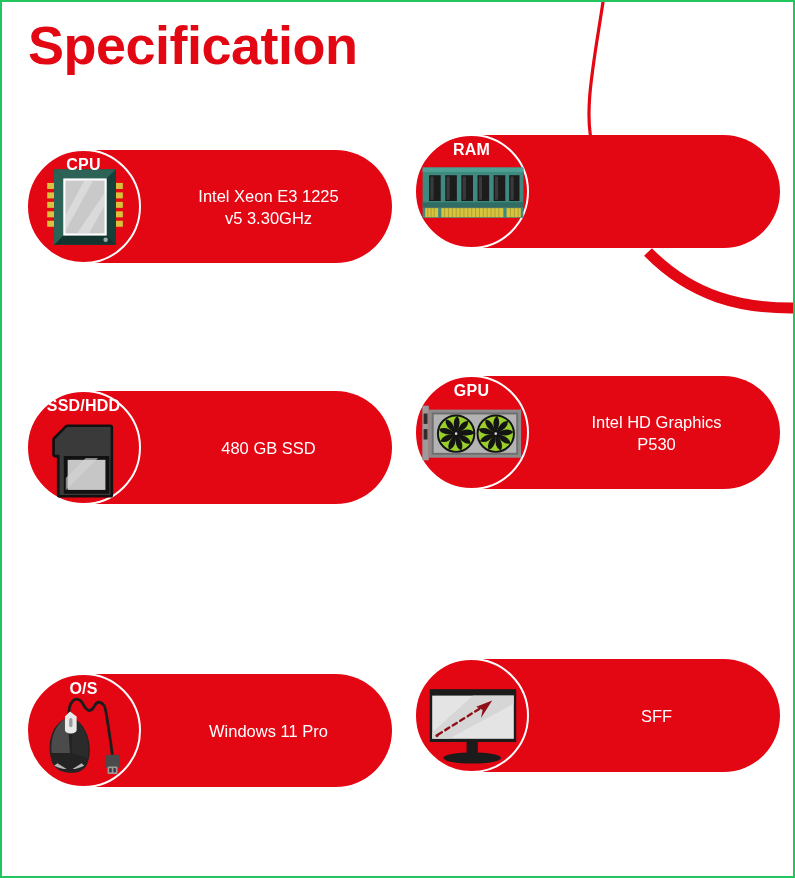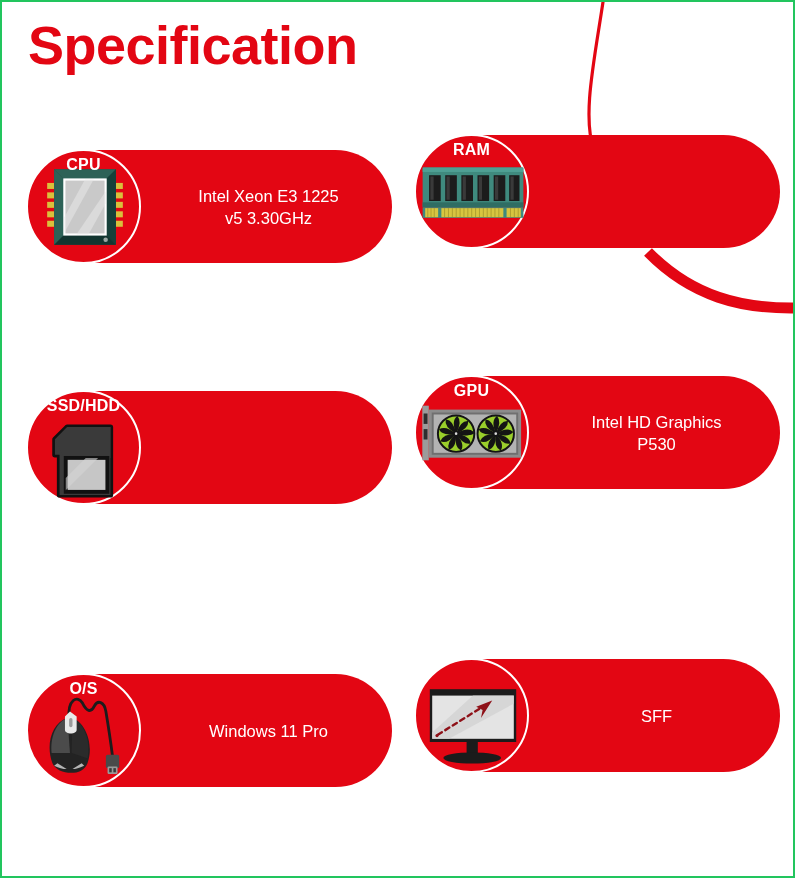--- a/index.html
+++ b/index.html
@@ -247,20 +247,21 @@
     <div class="icon-slot push-down">
       <svg width="70" height="74" viewBox="0 0 90 96">
         <path d="M22 4 H78 V92 H12 V40 H22 Z M22 4 L6 20 V40 H22 Z" fill="#3a3a3a" stroke="#111111" stroke-width="7" stroke-linejoin="round"></path>
         <path d="M22 4 H78 V92 H12 V40 H22 Z M22 4 L6 20 V40 H22 Z" fill="#3a3a3a"></path>
         <path d="M6 20 L22 4 H78 V44 H18 Z" fill="#3a3a3a"></path>
         <rect x="20" y="44" width="54" height="44" fill="#c6c6c6" stroke="#111111" stroke-width="5"></rect>
         <polygon points="20,70 46,44 62,44 20,86" fill="#d6d6d6" opacity="0.6"></polygon>
       </svg>
     </div>
     <div class="card-label">SSD/HDD</div>
+    <div class="card-value">480 GB SSD</div>
   </div>
 
   <div class="card col-right row-2">
     <div class="card-circle"></div>
     <div class="icon-slot">
       <svg width="104" height="66" viewBox="0 0 160 100">
 
         <rect x="2" y="8" width="10" height="84" fill="#9b9b9b"></rect>
         <rect x="4" y="20" width="6" height="16" fill="#2e2e2e"></rect>
         <rect x="4" y="44" width="6" height="16" fill="#2e2e2e"></rect>

